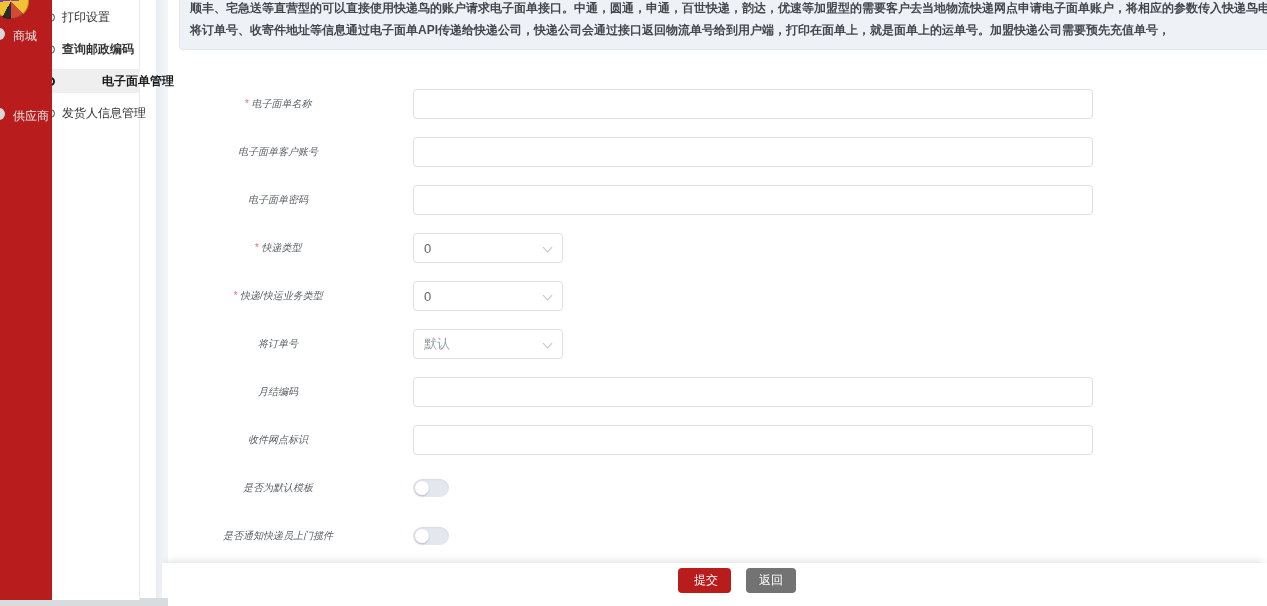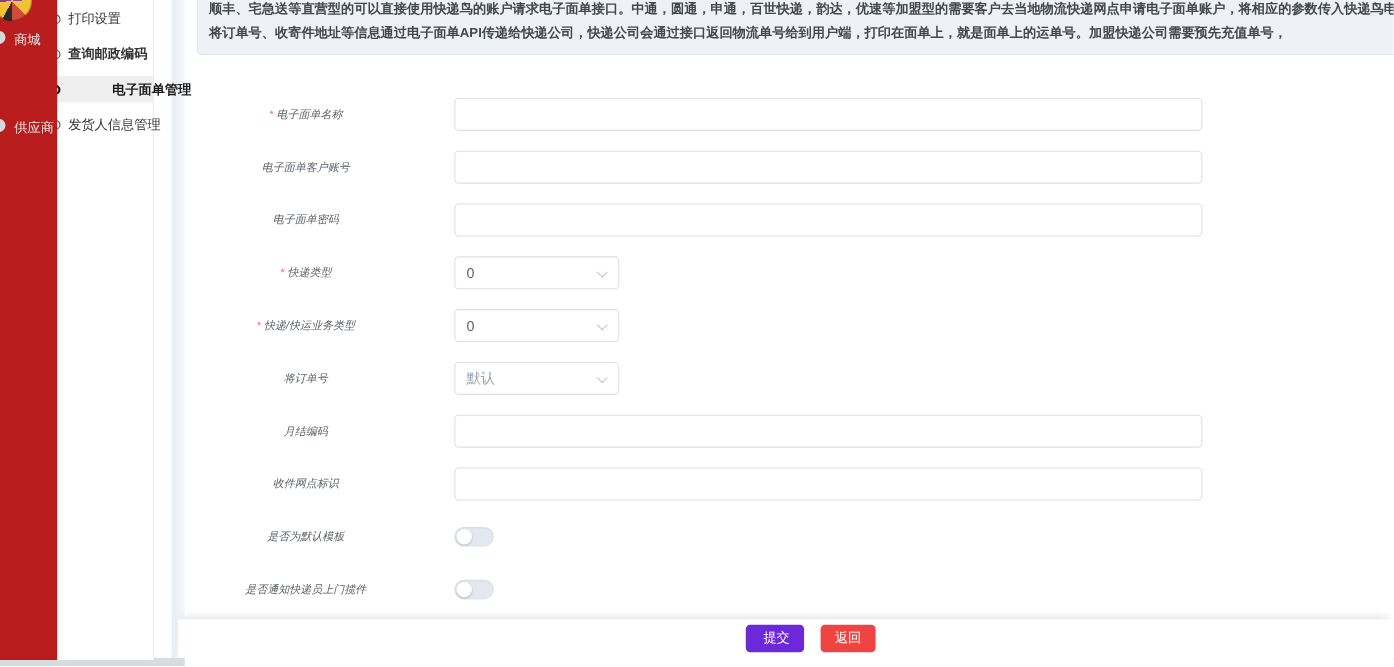--- a/index.html
+++ b/index.html
@@ -179,19 +179,19 @@
         <div class="form-label"><span>是否通知快递员上门揽件</span></div>
         <div class="switch ctrl">
           <span class="knob"></span>
         </div>
       </div>
 
     </div>
   </div>
 
   <div class="footer">
-    <button class="btn" style="background: #6d28d9; padding-left: 16px;">提交</button>
-    <button class="btn" style="background: #ef4444;">返回</button>
+    <button class="btn" style="background: #b91c1c; padding-left: 16px;">提交</button>
+    <button class="btn" style="background: #737373;">返回</button>
   </div>
 
   <div class="bottom-strip"></div>
 
 </div>
 
 </body></html>

